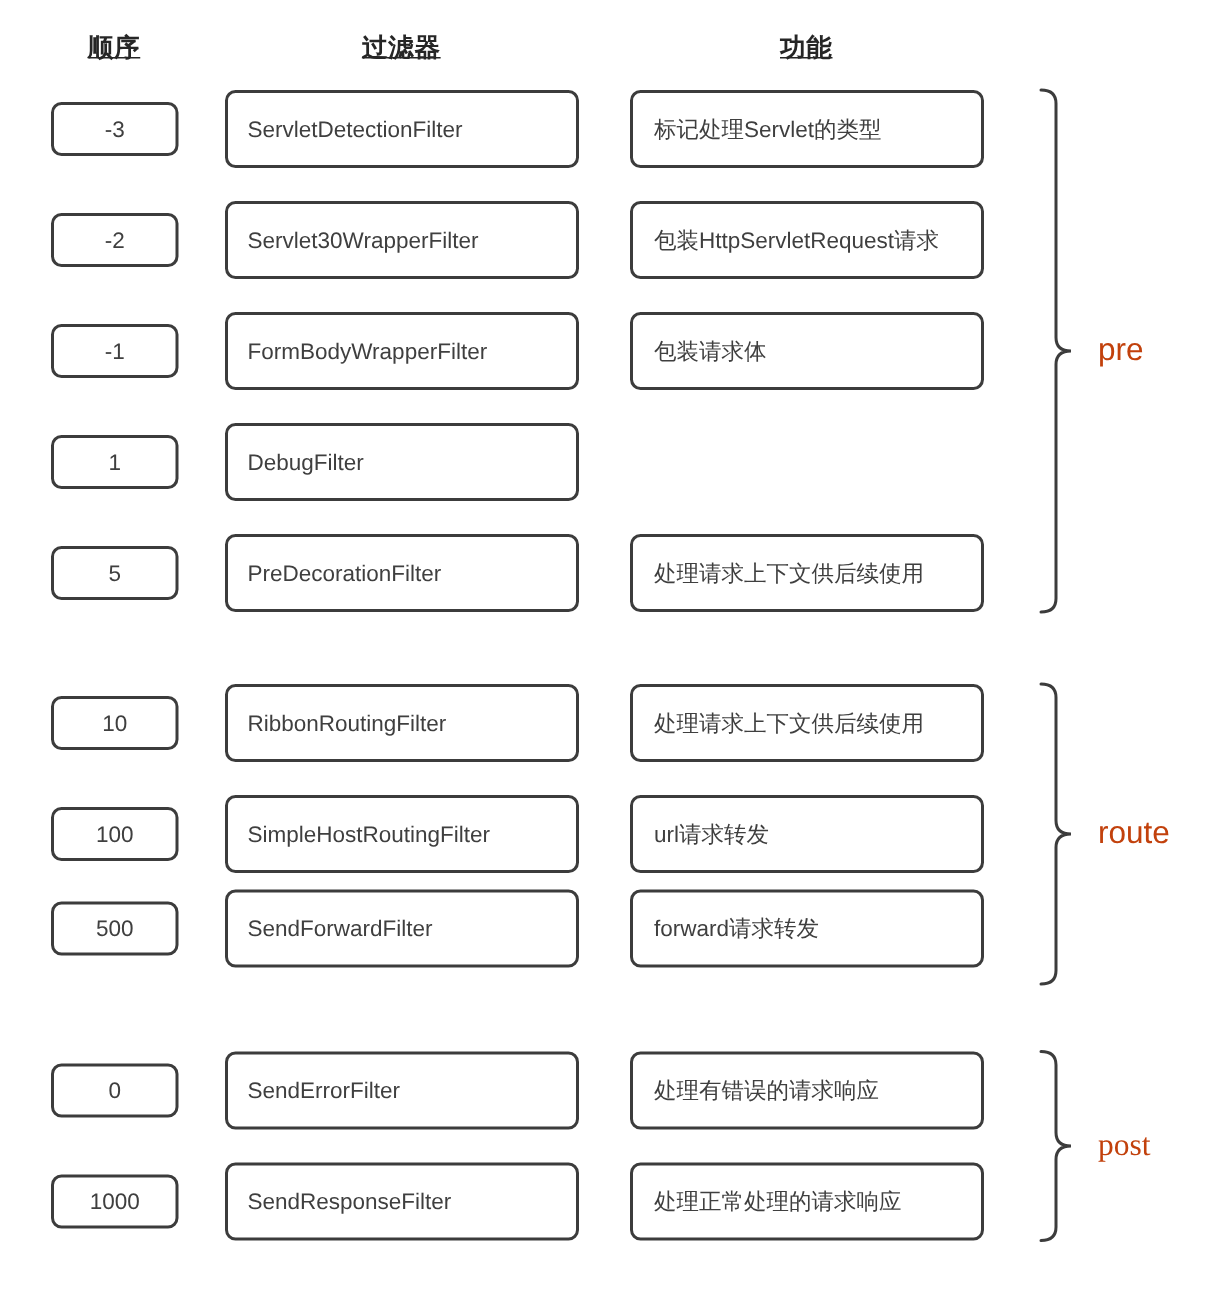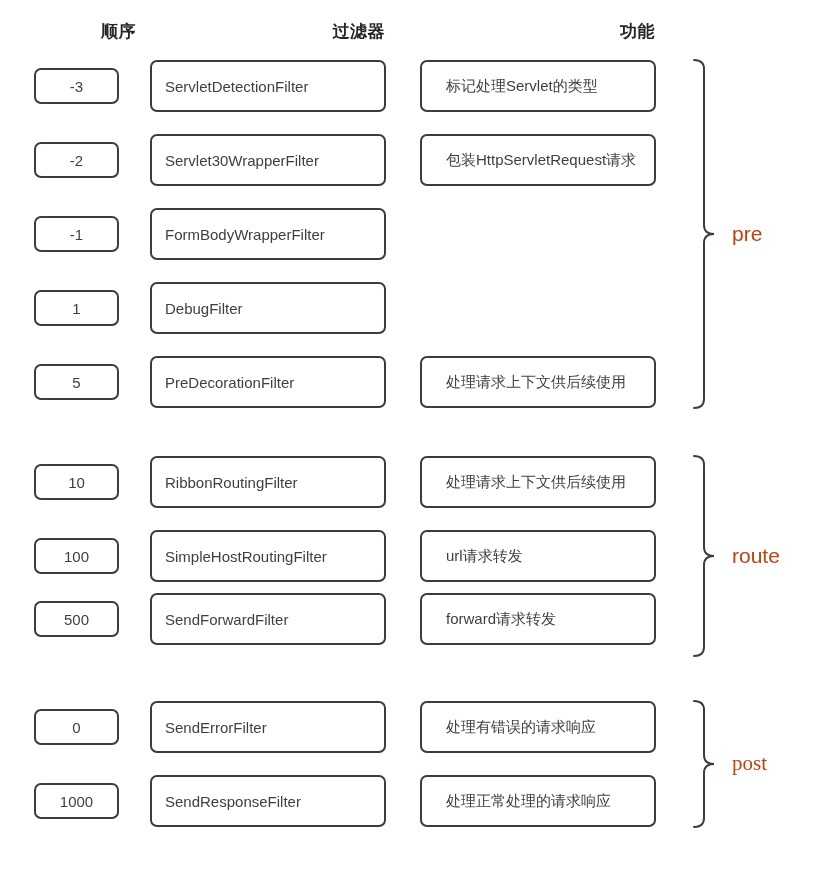--- a/index.html
+++ b/index.html
@@ -22,23 +22,24 @@
     width: 819px;
     height: 872px;
   }
 
   
   .col-header {
     position: absolute;
     font-size: 17px;
     font-weight: bold;
     color: #262626;
-    text-align: right;
+    text-align: center;
     white-space: nowrap;
     letter-spacing: 0.5px;
+    text-decoration: underline;
   }
   .col-header.order   { left: 16px;  top: 20px; width: 120px; }
   .col-header.filter  { left: 150px; top: 20px; width: 235px; }
   .col-header.func    { left: 420px; top: 20px; width: 235px; }
 
   
   .row {
     position: absolute;
     left: 0;
     width: 819px;
@@ -73,21 +74,21 @@
     height: 52px;
     padding-left: 13px;
     justify-content: flex-start;
   }
 
   .box.func-box {
     left: 420px;
     top: 2px;
     width: 236px;
     height: 52px;
-    padding-left: 24px;
+    padding-left: 14px;
     justify-content: flex-start;
   }
 
   
   .brace-group {
     position: absolute;
     left: 690px;
   }
   .brace-svg {
     position: absolute;
@@ -120,20 +121,21 @@
         <div class="box func-box">标记处理Servlet的类型</div>
       </div>
       <div class="row" style="top: 132px;">
         <div class="box order-box">-2</div>
         <div class="box filter-box">Servlet30WrapperFilter</div>
         <div class="box func-box">包装HttpServletRequest请求</div>
       </div>
       <div class="row" style="top: 206px;">
         <div class="box order-box">-1</div>
         <div class="box filter-box">FormBodyWrapperFilter</div>
+        <div class="box func-box">包装请求体</div>
       </div>
       <div class="row" style="top: 280px;">
         <div class="box order-box">1</div>
         <div class="box filter-box">DebugFilter</div>
       </div>
       <div class="row" style="top: 354px;">
         <div class="box order-box">5</div>
         <div class="box filter-box">PreDecorationFilter</div>
         <div class="box func-box">处理请求上下文供后续使用</div>
       </div>

